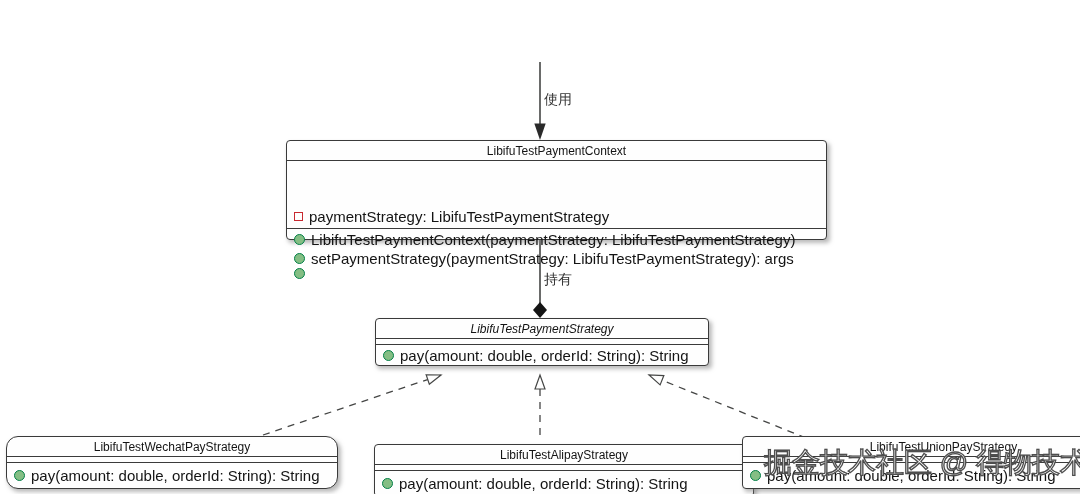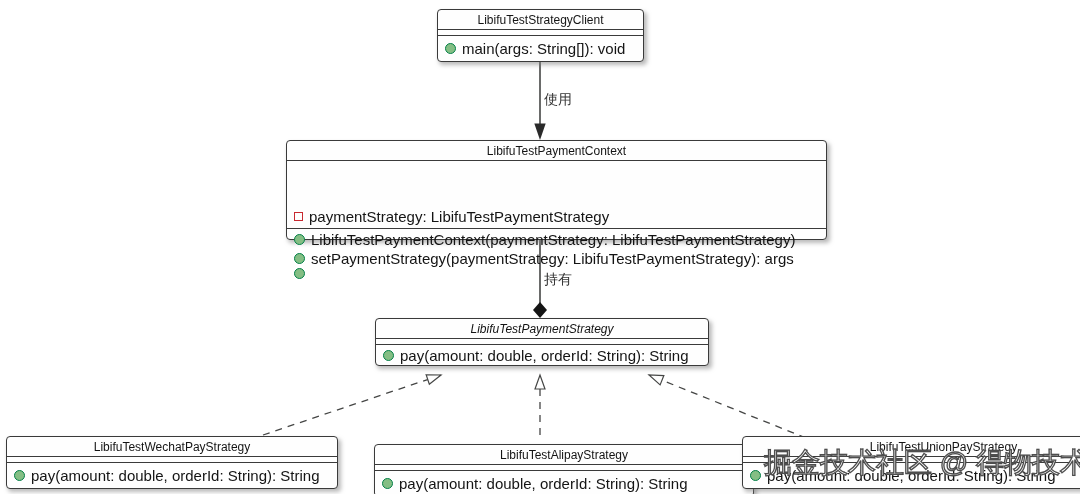--- a/index.html
+++ b/index.html
@@ -50,21 +50,21 @@
   .icon-private{
     flex:0 0 auto;width:7px;height:7px;
     background:#fffefe;border:1.5px solid #c82930;
   }
 
   
   .box-client  {left:437px;top:9px;  width:207px;height:53px;}
   .box-context {left:286px;top:140px;width:541px;height:100px;}
   .box-context .uml-fields{padding:2px 0;margin-top:44px;}
   .box-strategy{left:375px;top:318px;width:334px;height:48px;}
-  .box-wechat  {left:6px;  top:436px;width:332px;height:53px;}
+  .box-wechat  {left:6px;  top:436px;width:332px;height:53px;border-radius:12px;}
   .box-alipay  {left:374px;top:444px;width:380px;height:53px;}
   .box-union   {left:742px;top:436px;width:403px;height:53px;}
 
   .watermark{
     position:absolute;
     left:764px;top:447px;
     font-size:28px;
     line-height:32px;
     color:#ffffff;
     -webkit-text-stroke:1.3px #4d4d4d;
@@ -96,30 +96,20 @@
       <line x1="540" y1="240" x2="540" y2="304" stroke="#454645" stroke-width="1.6"></line>
       <polygon points="540,302 547,310 540,318 533,310" fill="#141414"></polygon>
       <text class="edge-label" x="544" y="284">持有</text>
     </g>
 
     <line x1="263" y1="435" x2="441" y2="375" stroke="#454645" stroke-width="1.3" stroke-dasharray="7 6" marker-end="url(#hollowTri)"></line>
     <line x1="540" y1="435" x2="540" y2="375" stroke="#454645" stroke-width="1.3" stroke-dasharray="7 6" marker-end="url(#hollowTri)"></line>
     <line x1="806" y1="438" x2="649" y2="375" stroke="#454645" stroke-width="1.3" stroke-dasharray="7 6" marker-end="url(#hollowTri)"></line>
   </svg>
 
-  <div class="uml-box box-client">
-    <div class="uml-title">LibifuTestStrategyClient</div>
-    <div class="uml-fields empty"></div>
-    <div class="uml-methods">
-      <div class="member">
-        <span class="icon-public"></span>
-        <span>main(args: String[]): void</span>
-      </div>
-    </div>
-  </div>
 
   <div class="uml-box box-context">
     <div class="uml-title">LibifuTestPaymentContext</div>
     <div class="uml-fields">
       <div class="member">
         <span class="icon-private"></span>
         <span>paymentStrategy: LibifuTestPaymentStrategy</span>
       </div>
     </div>
     <div class="uml-methods">

